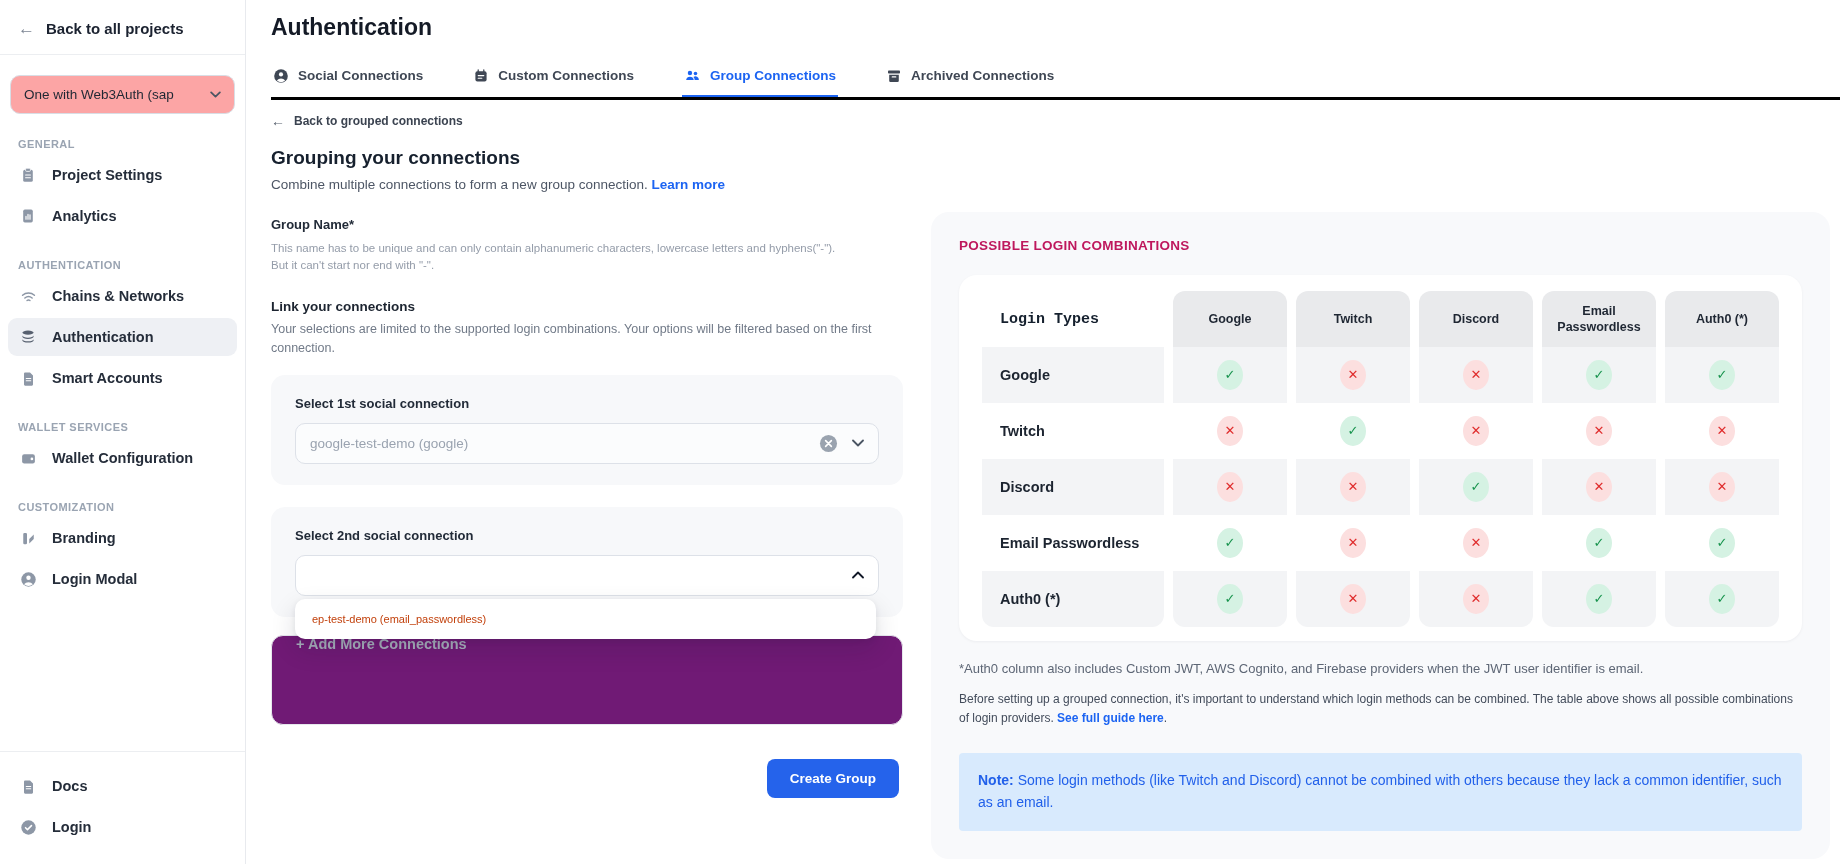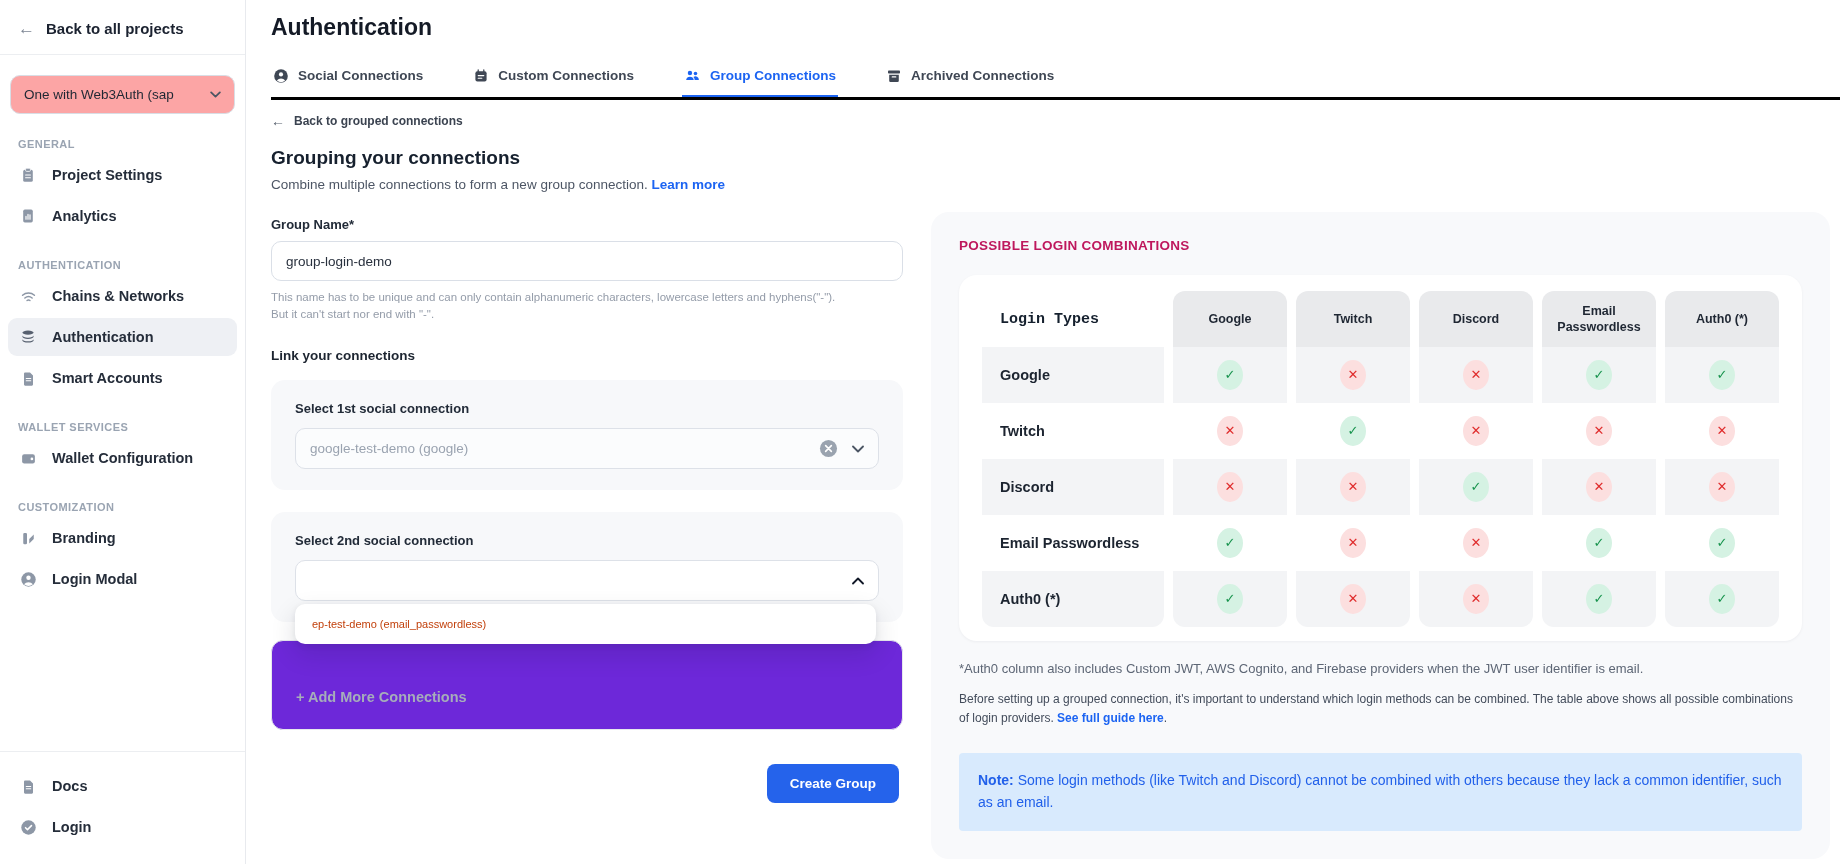--- a/index.html
+++ b/index.html
@@ -46,21 +46,21 @@
   .conn-input { margin-top:12px; height:41px; border:1px solid #dde1e8; border-radius:10px; background:#fbfcfd; display:flex; align-items:center; justify-content:space-between; padding:0 14px; font-size:13.5px; cursor:pointer; }
   .conn-input .placeholder { color:#9aa3b0; }
   .conn-input .controls { display:flex; align-items:center; gap:14px; }
   .conn-input.white { background:#fff; }
   .chev-icon { color:#4b5563; display:flex; }
 
   .stack { position:relative; }
   .dropdown { position:absolute; left:24px; right:27px; top:114px; background:#fff; border-radius:10px; box-shadow:0 10px 26px rgba(16,24,40,.14), 0 2px 6px rgba(16,24,40,.08); z-index:5; }
   .dropdown-option { padding:14px 17px; font-size:11px; font-weight:500; color:#c2410c; border-radius:10px; cursor:pointer; }
 
-  .add-more-box { margin-top:18px; border:1px solid #e6e8ed; border-radius:12px; height:90px; display:flex; align-items:flex-end; padding:0 0 24px 24px; background:#6d28d9; }
+  .add-more-box { margin-top:18px; border:1px solid #e6e8ed; border-radius:12px; height:90px; display:flex; align-items:flex-start; padding:0 0 24px 24px; background:#701a75; }
   .add-more { color:#a6adba; font-size:14.5px; font-weight:600; cursor:pointer; }
 
   .create-row { display:flex; justify-content:flex-end; margin-top:34px; padding-right:4px; }
   .create-btn { background:#2563eb; color:#fff; font-size:13.5px; font-weight:600; padding:12px 23px; border-radius:8px; border:none; cursor:pointer; font-family:inherit; }
 
   
   .right-panel { margin:112px 10px 0 28px; flex:1; background:#f8f9fb; border-radius:18px; padding:26px 28px 28px; height:fit-content; }
   .panel-title { font-size:13.5px; font-weight:700; letter-spacing:.02em; color:#be185d; }
   .table-card { margin-top:22px; background:#fff; border-radius:18px; padding:16px 14px 14px; box-shadow:0 1px 3px rgba(16,24,40,.05); }
   table.combo { width:100%; border-collapse:separate; border-spacing:9px 0; table-layout:fixed; }
@@ -259,27 +259,27 @@
       <section class="left-col">
         <div class="back-link">
           <span class="arrow">←</span>
           <span>Back to grouped connections</span>
         </div>
 
         <h2 class="section-heading">Grouping your connections</h2>
         <p class="section-sub"><span>Combine multiple connections to form a new group connection.</span> <a class="link">Learn more</a></p>
 
         <label class="field-label">Group Name*</label>
-        <input class="text-input" type="text" value="group-login-demo" style="">
         <div class="help-text">
           <div>This name has to be unique and can only contain alphanumeric characters, lowercase letters and hyphens("-").</div>
           <div>But it can't start nor end with "-".</div>
         </div>
 
         <h3 class="link-heading">Link your connections</h3>
+        <p class="link-sub">Your selections are limited to the supported login combinations. Your options will be filtered based on the first connection.</p>
 
         <div class="conn-card">
           <div class="conn-label">Select 1st social connection</div>
           <div class="conn-input">
             <span class="placeholder">google-test-demo (google)</span>
             <span class="controls">
               <span style="display:flex;">
                   <svg width="19" height="19" viewBox="0 0 20 20">
                     <circle cx="10" cy="10" r="9" fill="#9aa3af"></circle>
                     <path d="M7 7l6 6M13 7l-6 6" stroke="#fff" stroke-width="1.7" stroke-linecap="round"></path>

